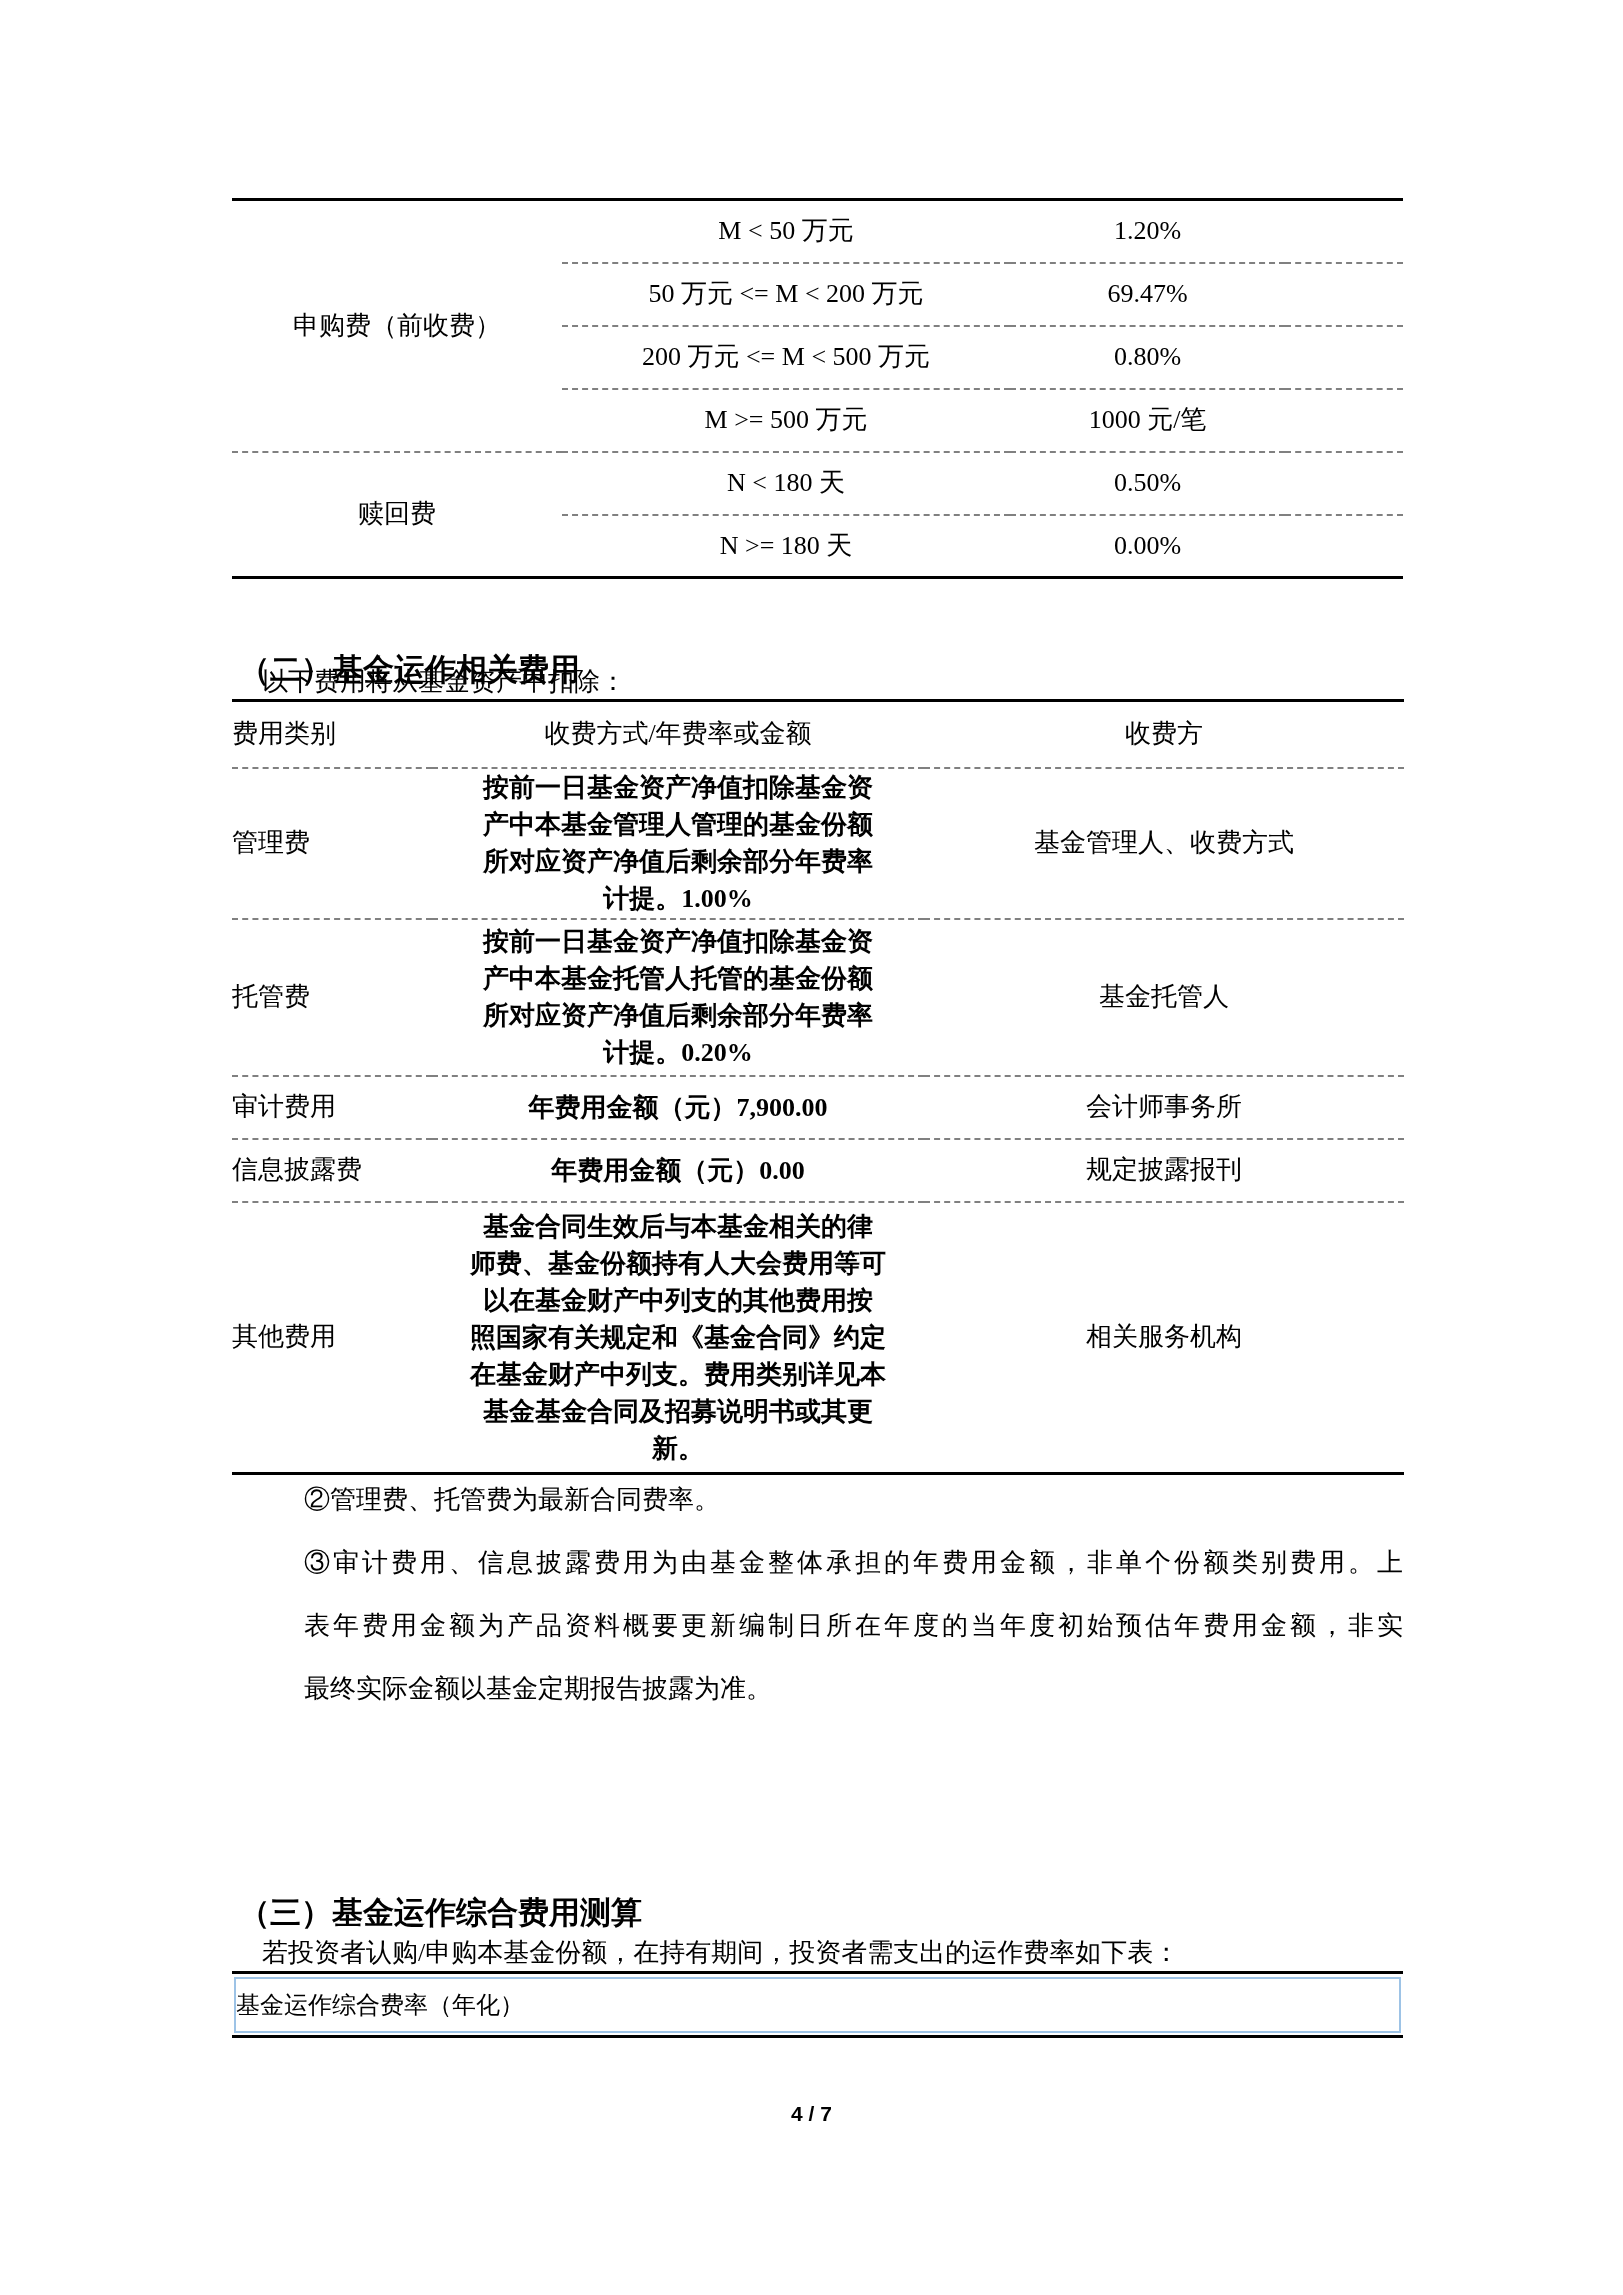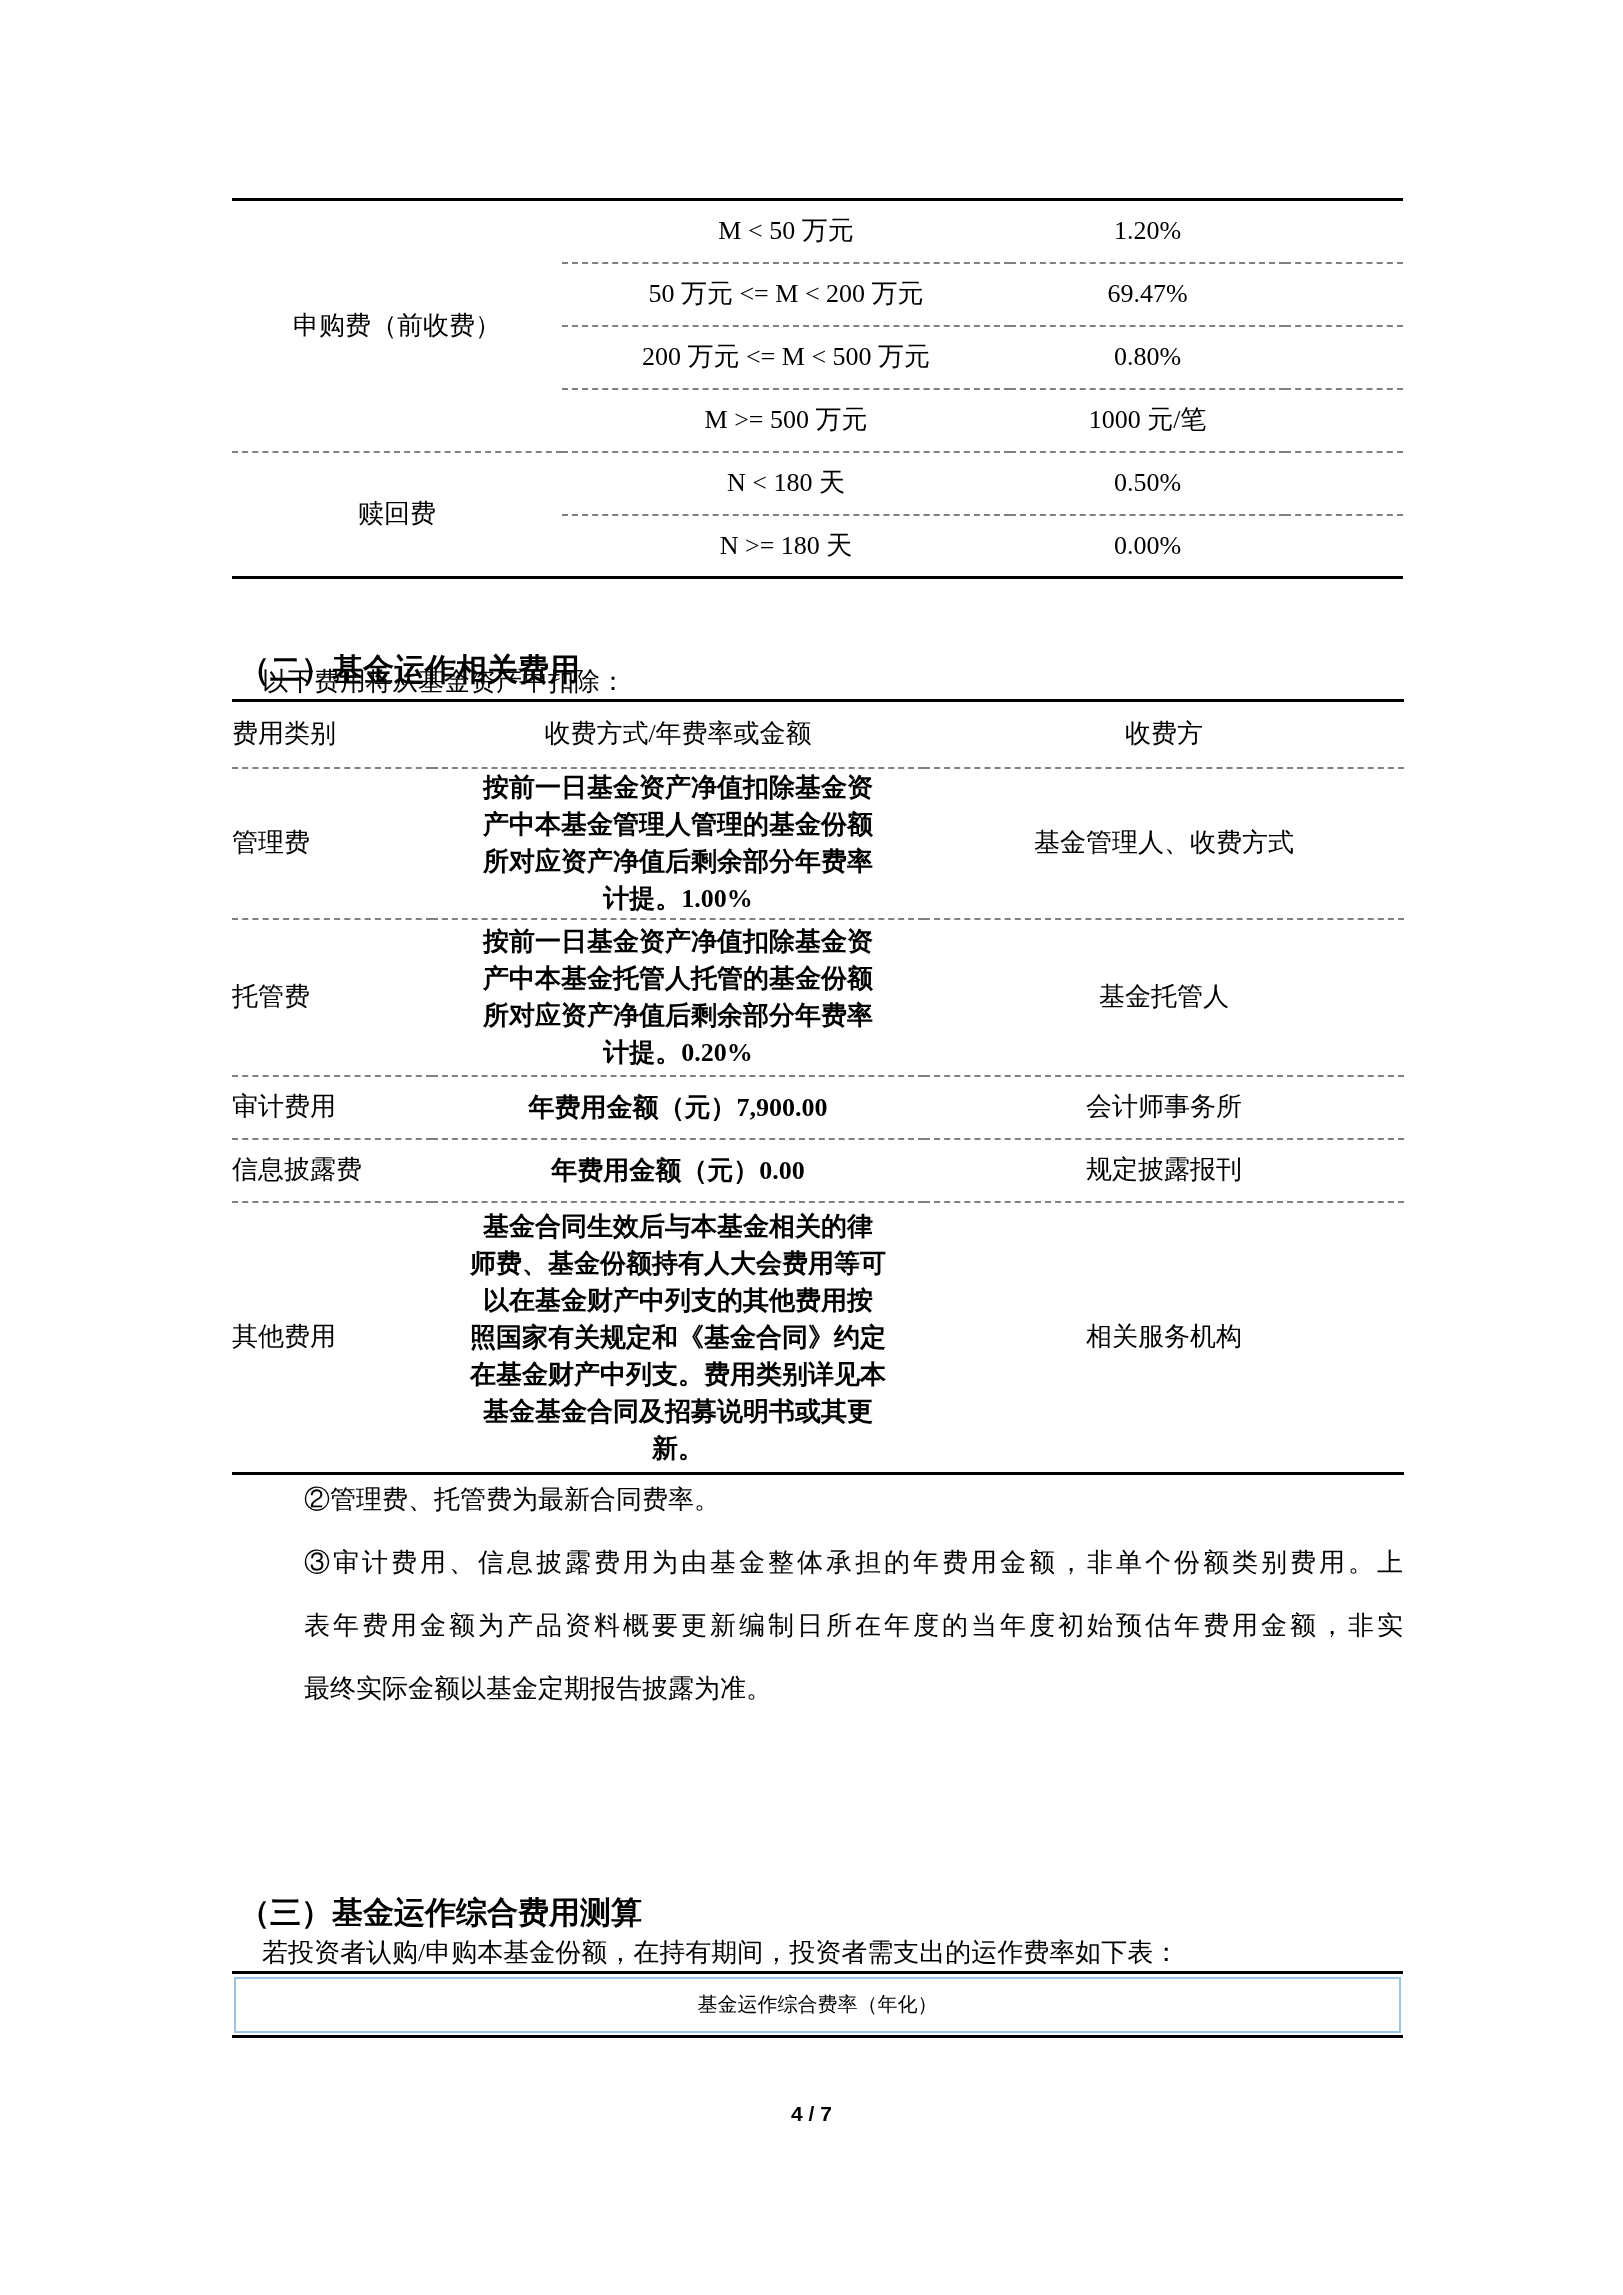--- a/index.html
+++ b/index.html
@@ -58,22 +58,21 @@
     border-top: 3.9px solid #000;
     border-bottom: 3.9px solid #000;
     box-sizing: border-box;
   }
   .bluebox {
     margin: 2.6px 2px;
     height: 52px;
     border: 2px solid #9DC3E6;
     display: flex;
     align-items: center;
-    justify-content: center;
-    font-size: 20px;
+    font-size: 24px;
   }
 
   .footer {
     font-family: "Liberation Sans", "DejaVu Sans", sans-serif;
     font-weight: bold;
     font-size: 21px;
     text-align: center;
     width: 100%;
   }
 </style>

